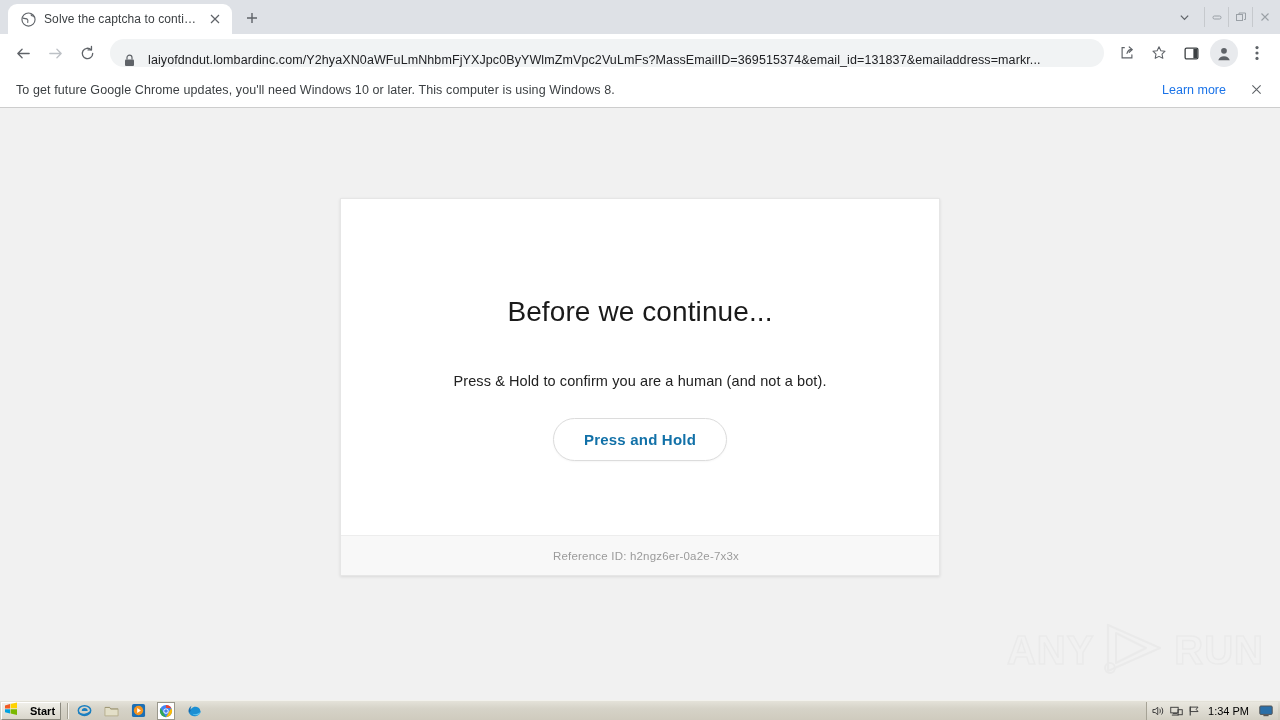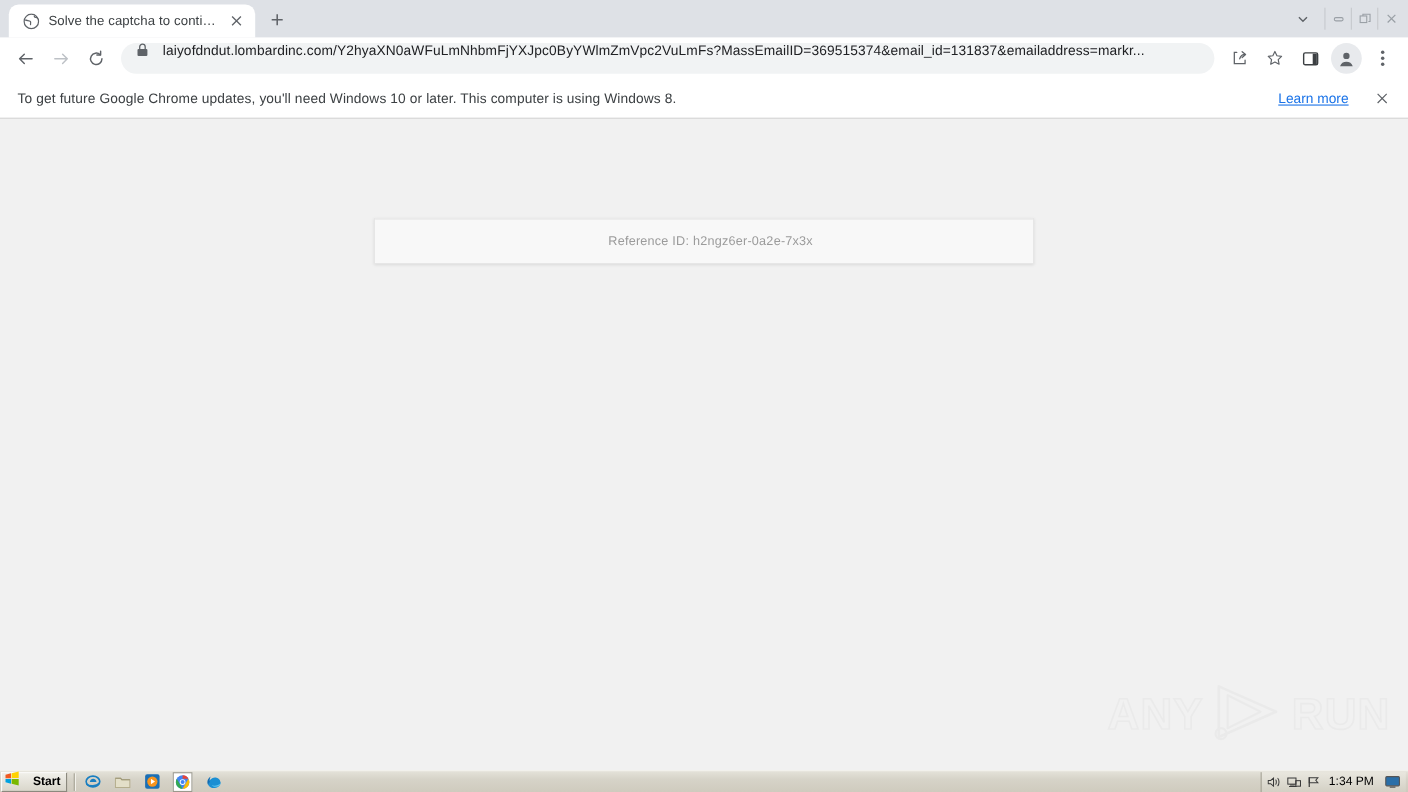--- a/index.html
+++ b/index.html
@@ -96,21 +96,21 @@
     border-radius: 50%;
     color: #5f6368;
     flex: 0 0 30px;
   }
   .tb-btn.disabled { color: #bdc1c6; }
   .omnibox {
     flex: 1 1 auto;
     height: 28px;
     background: #f1f3f4;
     border-radius: 14px;
-    display: flex; align-items: flex-start;
+    display: flex; align-items: flex-end;
     padding: 0 10px 0 14px;
     margin: 0 6px;
     min-width: 0;
   }
   .lock-icon { flex: 0 0 14px; margin-right: 10px; display:flex; align-items:center; color:#5f6368;}
   .url-text {
     flex: 1 1 auto;
     font-size: 12.5px;
     color: #202124;
     white-space: nowrap;
@@ -131,21 +131,20 @@
     height: 36px;
     background: #ffffff;
     border-bottom: 1px solid #cdcdcd;
     display: flex; align-items: center;
     padding: 0 16px;
   }
   .infobar-text { font-size: 12.5px; color: #3c4043; letter-spacing: .1px; }
   .infobar-spacer { flex: 1 1 auto; }
   .infobar-link {
     font-size: 12.5px; color: #1a73e8;
-    text-decoration: underline;
     margin-right: 22px;
   }
   .infobar-close { width: 16px; height: 16px; display:flex; align-items:center; justify-content:center; color:#5f6368; }
 
   
   .viewport {
     position: relative;
     height: 593px;
     background: #f1f1f1;
     overflow: hidden;
@@ -394,20 +393,25 @@
     <span class="infobar-close">
       <svg width="11" height="11" viewBox="0 0 12 12">
         <path d="M1.5 1.5l9 9M10.5 1.5l-9 9" stroke="#5f6368" stroke-width="1.2" fill="none"></path>
       </svg>
     </span>
   </div>
 
   <div class="viewport">
 
     <div class="card">
+      <div class="card-body">
+        <div class="card-title">Before we continue...</div>
+        <div class="card-subtitle">Press &amp; Hold to confirm you are a human (and not a bot).</div>
+        <div class="press-hold-btn">Press and Hold</div>
+      </div>
       <div class="card-footer">
         <span class="ref-id">Reference ID: h2ngz6er-0a2e-7x3x</span>
       </div>
     </div>
 
     <div class="watermark">
       <span class="wm-word">ANY</span>
       <span>
         <svg width="72" height="54" viewBox="0 0 72 54">
           <path d="M10 4 L62 27 L10 50 Z" fill="none" stroke="#e4e4e4" stroke-width="2.4" stroke-linejoin="round"></path>

